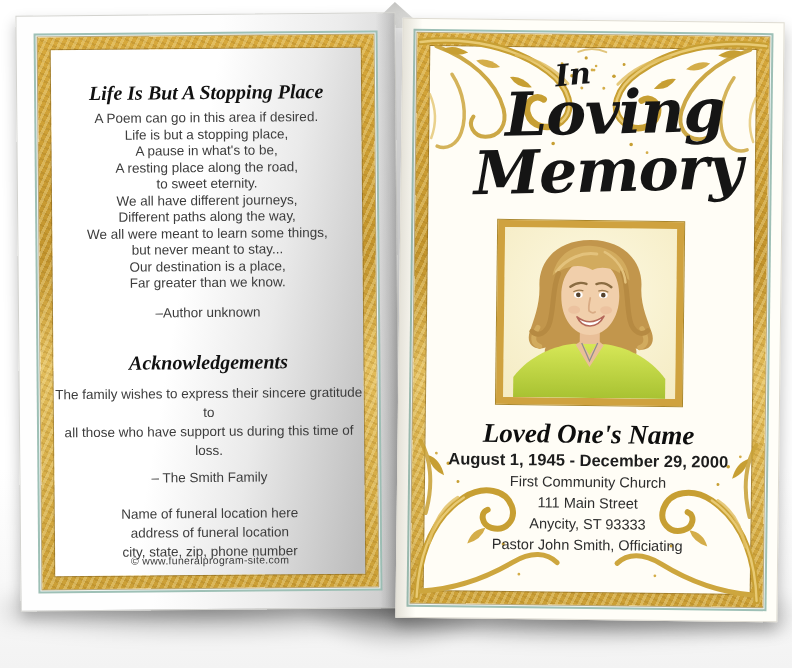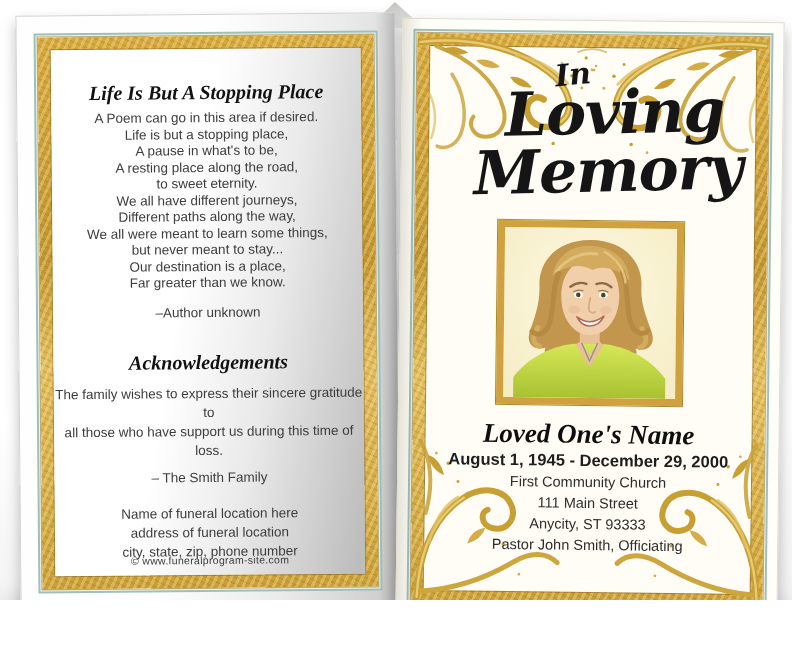--- a/index.html
+++ b/index.html
@@ -1,17 +1,17 @@
 <!DOCTYPE html>
 <html><head>
 <meta charset="utf-8">
 <style>
   html,body{margin:0;padding:0;}
   .scene{
-    position:relative;width:792px;height:600px;overflow:hidden;
+    position:relative;width:792px;height:668px;overflow:hidden;
     background:linear-gradient(#ffffff 70%,#f3f3f3);
     font-family:"Liberation Sans",sans-serif;
   }
   
   .ground-shadow{
     position:absolute;left:0;top:582px;width:792px;height:80px;
     background:
       radial-gradient(46% 55% at 26% 35%, rgba(0,0,0,0.28), rgba(0,0,0,0) 72%),
       radial-gradient(46% 55% at 74% 42%, rgba(0,0,0,0.30), rgba(0,0,0,0) 72%),
       radial-gradient(16% 75% at 50% 30%, rgba(0,0,0,0.40), rgba(0,0,0,0) 75%);

